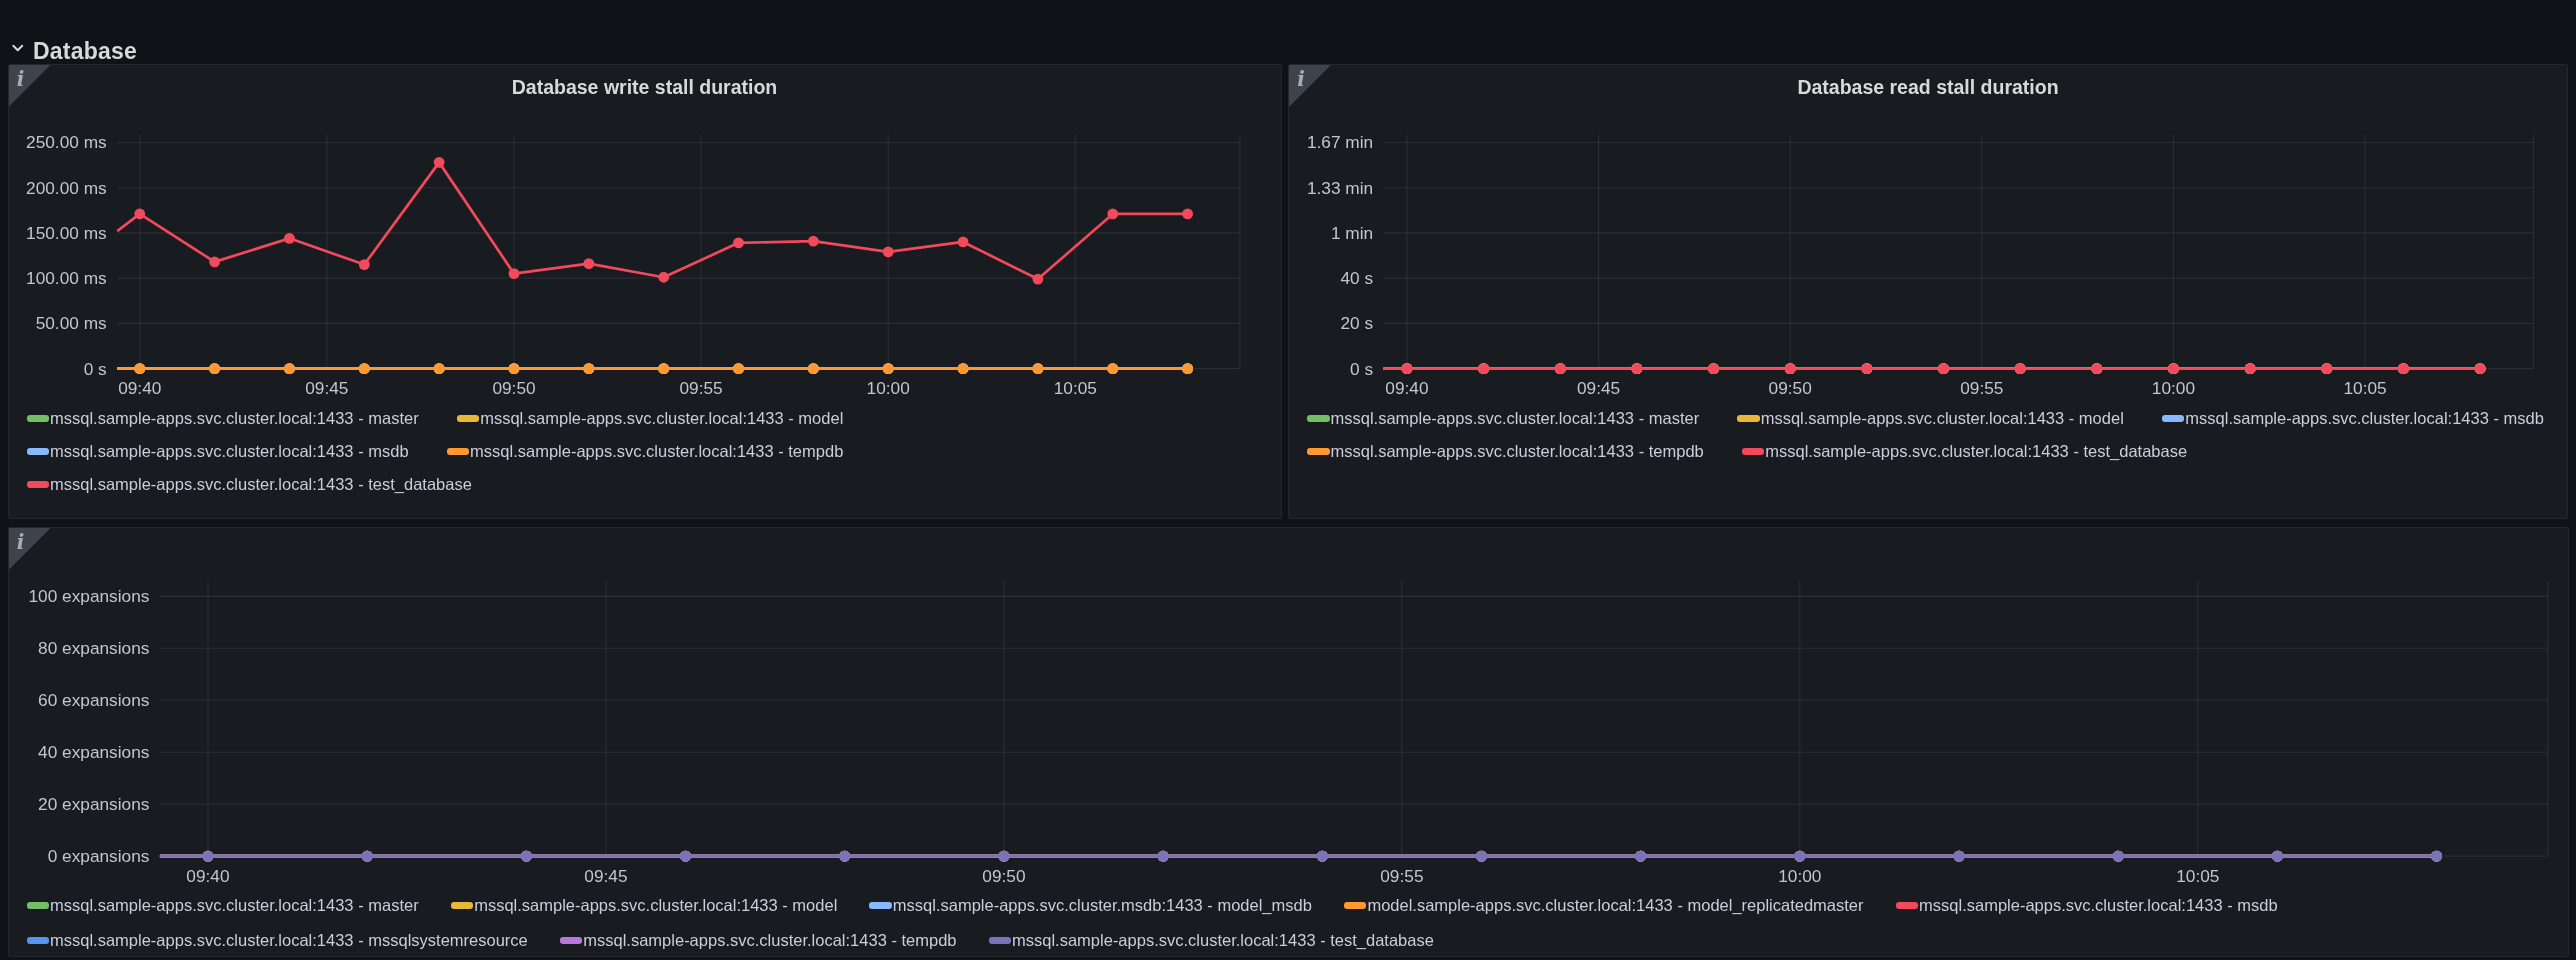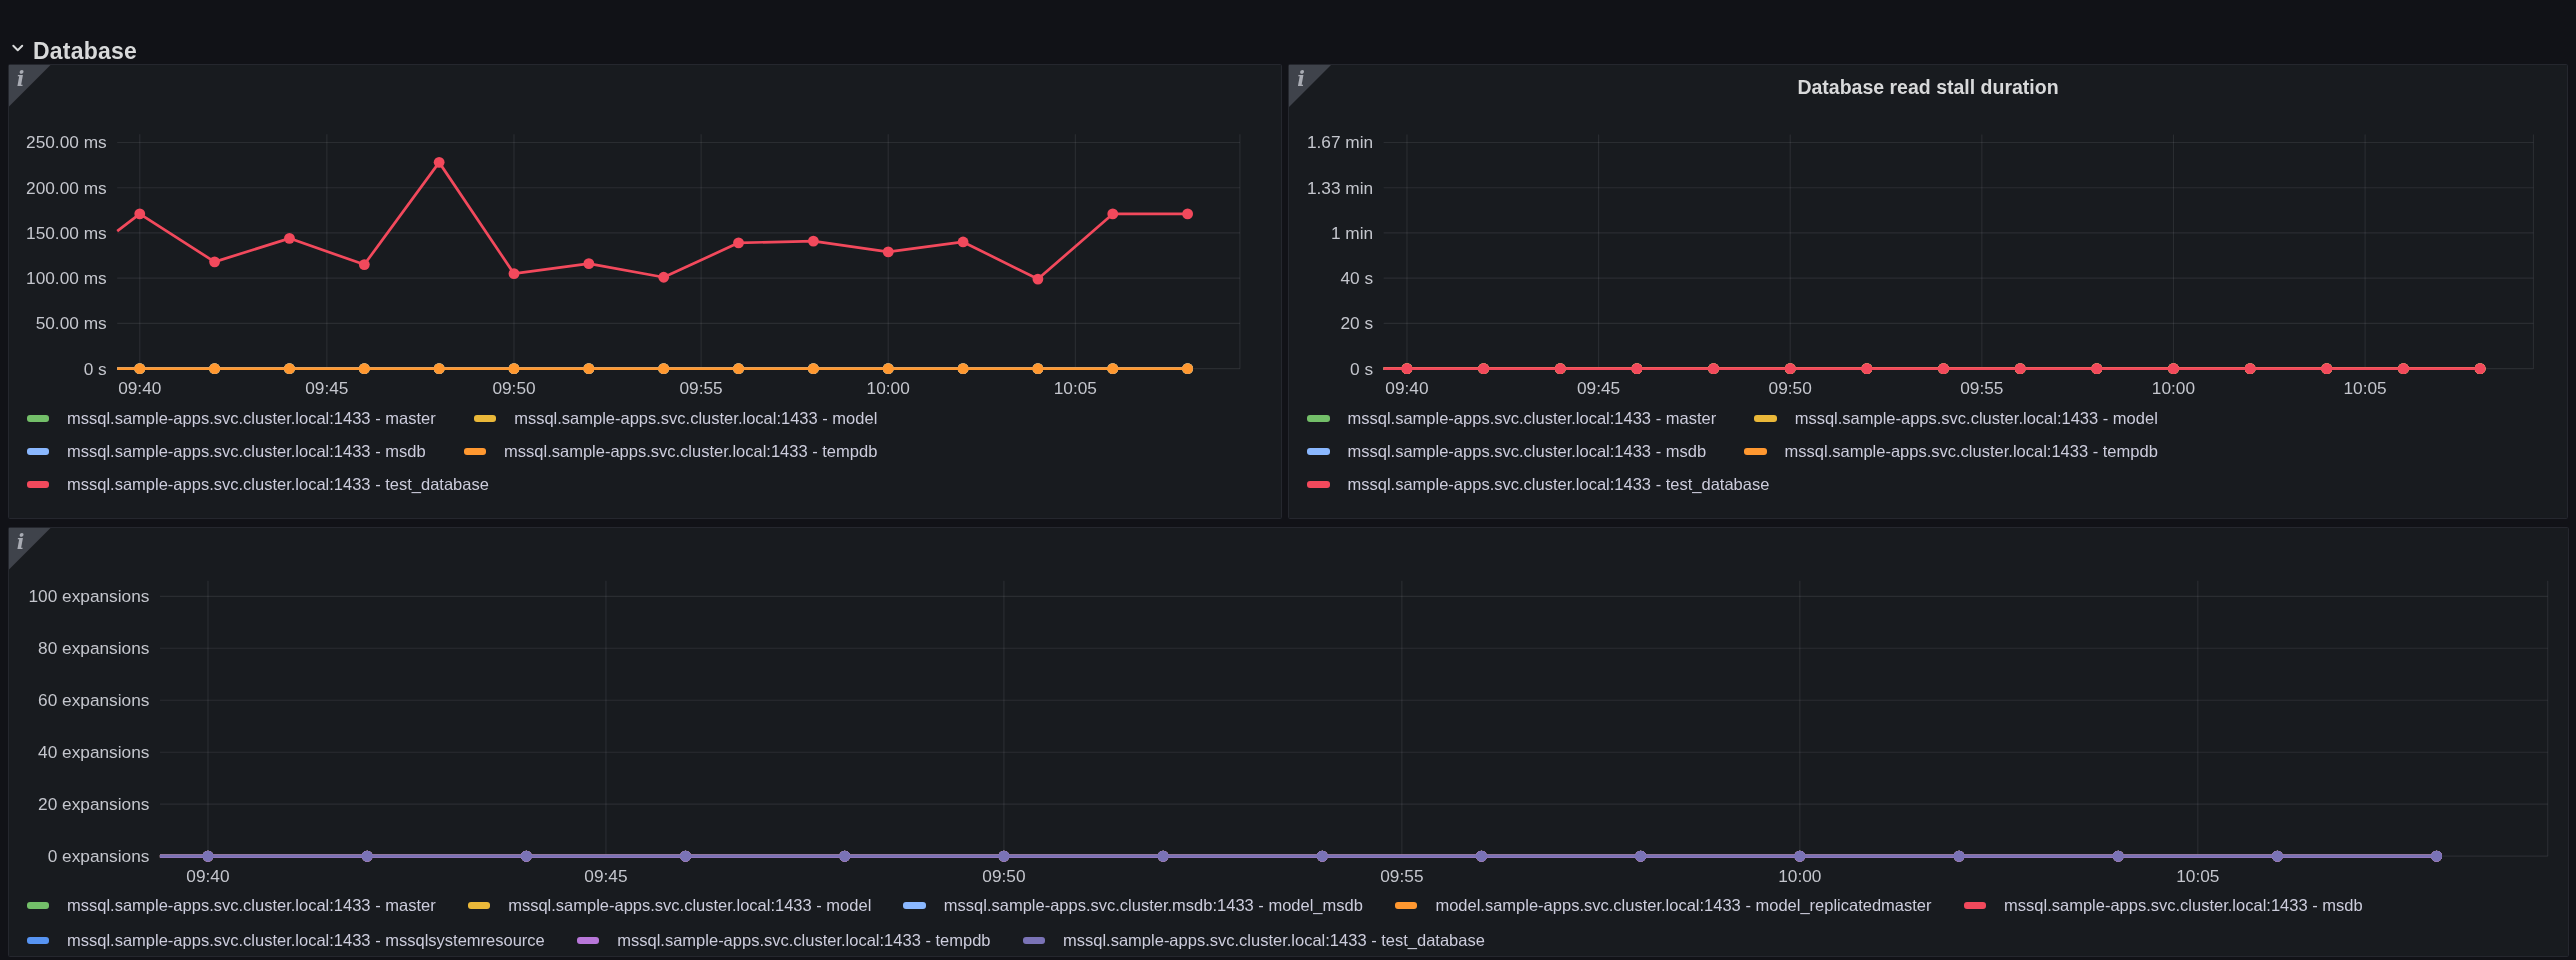--- a/index.html
+++ b/index.html
@@ -41,40 +41,41 @@
   
   .chart{position:absolute;left:0;top:0}
   .chart line.grid{stroke:rgba(204,204,220,.10);stroke-width:1.5}
   .chart text{fill:#c4c6cd;font-size:23px;font-family:"Liberation Sans",sans-serif}
   
   .legend{
     position:absolute;left:18px;right:18px;display:flex;flex-wrap:wrap;align-items:flex-start;
   }
   #panel-write .legend,#panel-read .legend{top:343px;column-gap:38px;row-gap:12px}
   #panel-log .legend{top:367px;column-gap:32px;row-gap:14.3px}
-  .legend-item{display:flex;align-items:center;gap:18px;height:21px;cursor:pointer}
+  .legend-item{display:flex;align-items:center;gap:1px;height:21px;cursor:pointer}
   .swatch{display:inline-block;width:22.5px;height:6.8px;border-radius:3px;flex:none}
   .legend-label{font-size:16.5px;color:#ccccdc;white-space:nowrap}
 </style>
 </head>
 <body>
 
 <div class="row-header">
   <span class="chev">
     <svg viewBox="0 0 24 24" fill="none">
         <path d="M6.5 9.5 L12 15 L17.5 9.5" stroke="currentColor" stroke-width="2.4" stroke-linecap="round" stroke-linejoin="round"></path>
       </svg>
   </span>
   <h2>Database</h2>
 </div>
 
 <section class="panel" id="panel-write">
   <div class="corner">
     <span>i</span>
   </div>
+  <h3 class="title">Database write stall duration</h3>
   <svg class="chart" width="1273" height="454" viewBox="0 0 1694 604">
       <line x1="144" x2="1638" y1="404" y2="404" class="grid"></line>
       <text x="130" y="412" text-anchor="end">0 s</text>
       <line x1="144" x2="1638" y1="343.8" y2="343.8" class="grid"></line>
       <text x="130" y="351.8" text-anchor="end">50.00 ms</text>
       <line x1="144" x2="1638" y1="283.6" y2="283.6" class="grid"></line>
       <text x="130" y="291.6" text-anchor="end">100.00 ms</text>
       <line x1="144" x2="1638" y1="223.4" y2="223.4" class="grid"></line>
       <text x="130" y="231.4" text-anchor="end">150.00 ms</text>
       <line x1="144" x2="1638" y1="163.20000000000002" y2="163.20000000000002" class="grid"></line>

